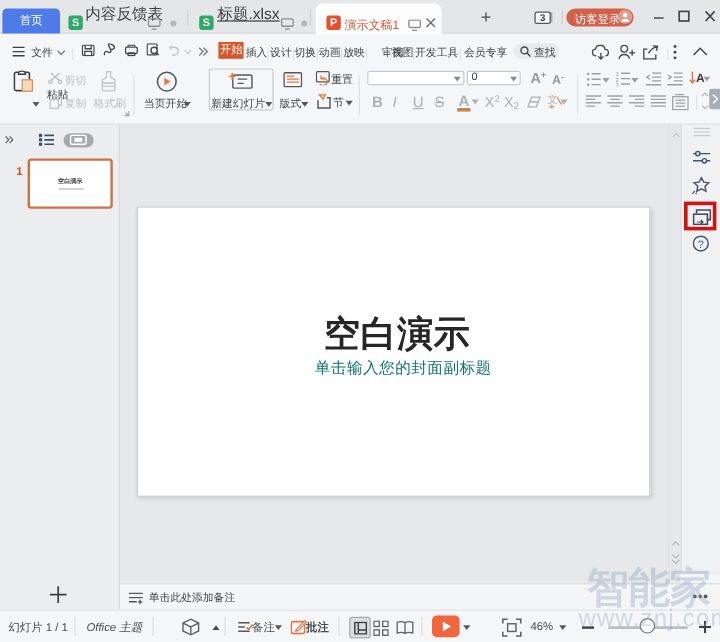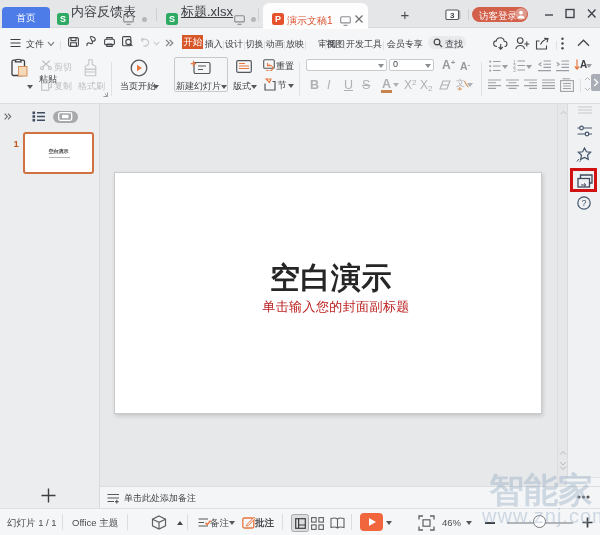--- a/index.html
+++ b/index.html
@@ -381,21 +381,21 @@
       <rect x="1" y="4.5" width="11.5" height="8.5" fill="none" stroke="#3f4a5c" stroke-width="1.3"></rect>
       <path d="M4 11 H8.5 M7 9.3 L8.8 11 L7 12.7" fill="none" stroke="#3f4a5c" stroke-width="1"></path>
     </svg>
   <svg class="abs" style="left:9px; top:92px;" width="14" height="14" viewBox="0 0 14 14">
       <circle cx="7" cy="7" r="6.2" fill="none" stroke="#45566b" stroke-width="1.2"></circle>
       <text x="7" y="10.3" font-size="9" fill="#45566b" text-anchor="middle" font-family="Liberation Sans">?</text>
     </svg>
 </div>
 <div id="slide">
   <div style="position:absolute; left:3px; top:85px; width:100%; text-align:center; font-size:30px; font-weight:bold; color:#262626; letter-spacing:0.5px;">空白演示</div>
-  <div style="position:absolute; left:8px; top:125px; width:100%; text-align:center; font-size:13px; color:#b91c1c; letter-spacing:0.4px;">单击输入您的封面副标题</div>
+  <div style="position:absolute; left:8px; top:125px; width:100%; text-align:center; font-size:13px; color:#0f766e; letter-spacing:0.4px;">单击输入您的封面副标题</div>
 </div>
 <div id="thumb">
   <div style="position:absolute; left:0; top:11px; width:100%; text-align:center; font-size:9px; font-weight:bold; color:#2e2e2e; transform:scale(0.56); transform-origin:50% 50%;">空白演示</div>
   <div style="position:absolute; left:24px; top:22.5px; width:21px; height:1px; background:#b4b6b8;"></div>
 </div>
 <div class="abs" style="left:13.5px; top:138px; font-size:9.5px; font-weight:bold; color:#c2591f;">1</div>
 
 <div class="abs" style="left:567px; top:477px; width:33px; height:10px; background:#f4f5f6; border-top:1px solid #e3e4e6;"></div>
 <div id="notesbar">
   <svg class="abs" style="left:7px; top:6px;" width="13" height="11" viewBox="0 0 13 11">
@@ -406,21 +406,21 @@
   <svg class="abs" style="left:477px; top:6.5px;" width="13" height="6" viewBox="0 0 13 6">
       <circle cx="2" cy="3" r="1.6" fill="#55575b"></circle>
       <circle cx="6.5" cy="3" r="1.6" fill="#55575b"></circle>
       <circle cx="11" cy="3" r="1.6" fill="#55575b"></circle>
     </svg>
 </div>
 
 <div id="statusbar">
   <div class="stxt" style="left:7px;">幻灯片 1 / 1</div>
   <div class="ssep" style="left:62px;"></div>
-  <div class="stxt" style="left:72px;">Office 主题</div>
+  <div class="stxt" style="left:72px;font-style:italic;">Office 主题</div>
   <div class="ssep" style="left:127px;"></div>
   <div class="ssep" style="left:187px;"></div>
   <svg class="abs" style="left:151px; top:6px;" width="16" height="15" viewBox="0 0 16 15">
       <path d="M8 1 L14.5 4.2 V10.8 L8 14 L1.5 10.8 V4.2 Z" fill="none" stroke="#5f6165" stroke-width="1.2"></path>
       <path d="M1.5 4.2 L8 7.4 L14.5 4.2 M8 7.4 V14" fill="none" stroke="#5f6165" stroke-width="1.2"></path>
     </svg>
   <div class="abs" style="left:177px; top:11.5px; width:0; height:0; border-left:3.5px solid transparent; border-right:3.5px solid transparent; border-bottom:4.5px solid #44464a;"></div>
   <svg class="abs" style="left:198px; top:9px;" width="13" height="10" viewBox="0 0 13 10">
       <path d="M0.5 1 H10 M0.5 4.5 H6 M0.5 8 H10" stroke="#55575b" stroke-width="1.2"></path>
       <path d="M7.5 4.8 L9.3 6.6 L12.5 2.5" fill="none" stroke="#e8773f" stroke-width="1.4"></path>

